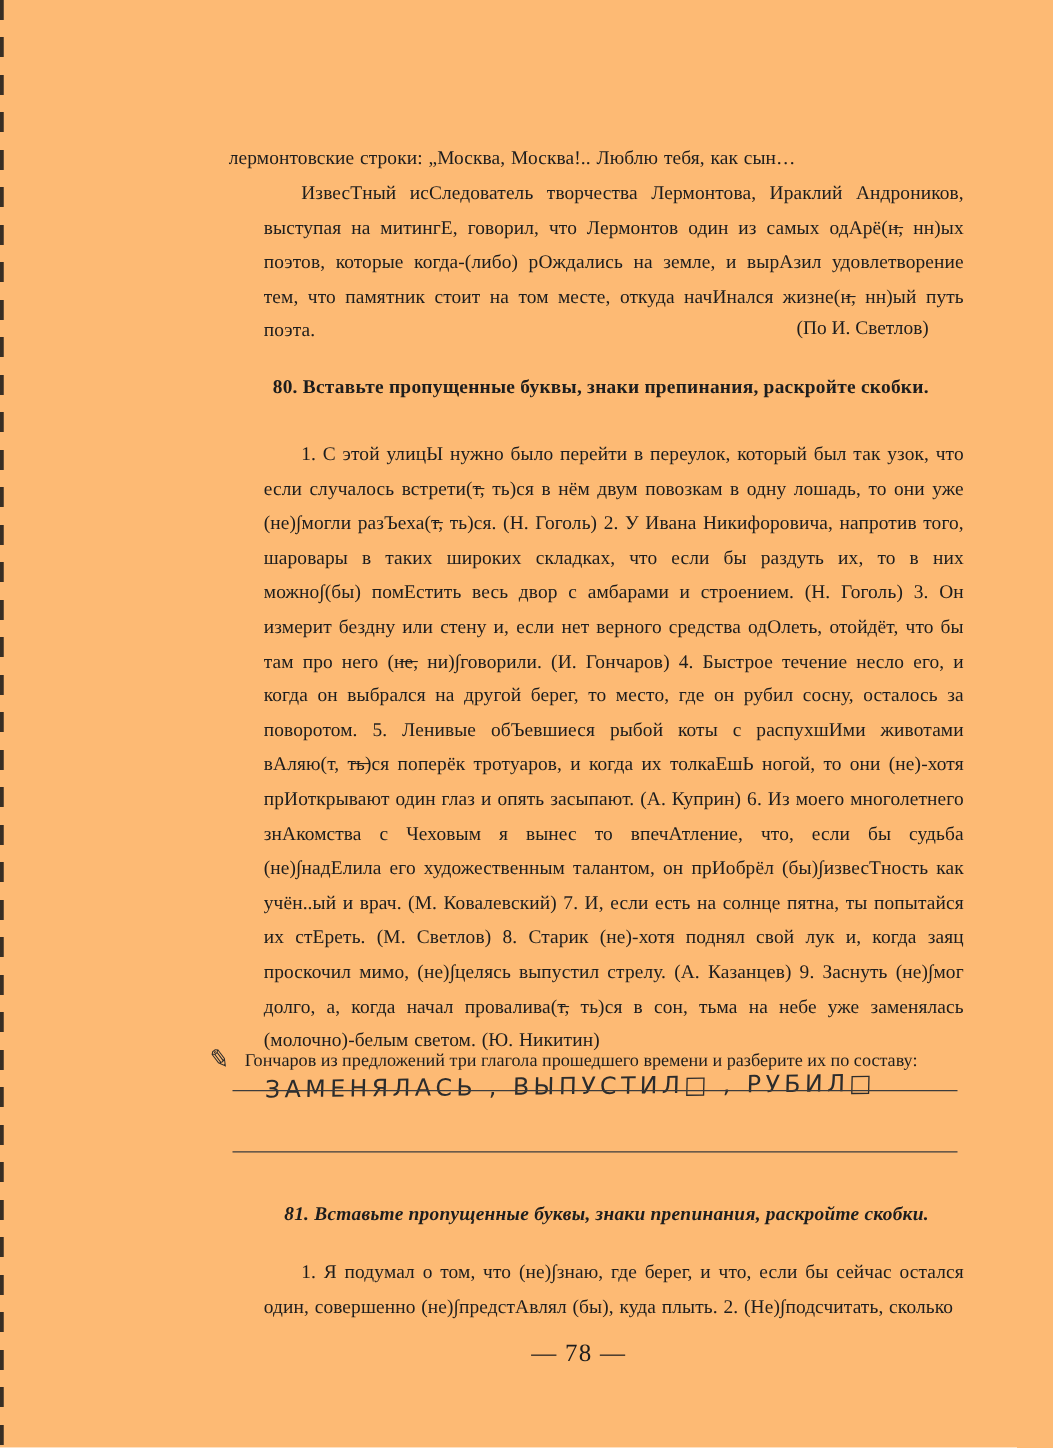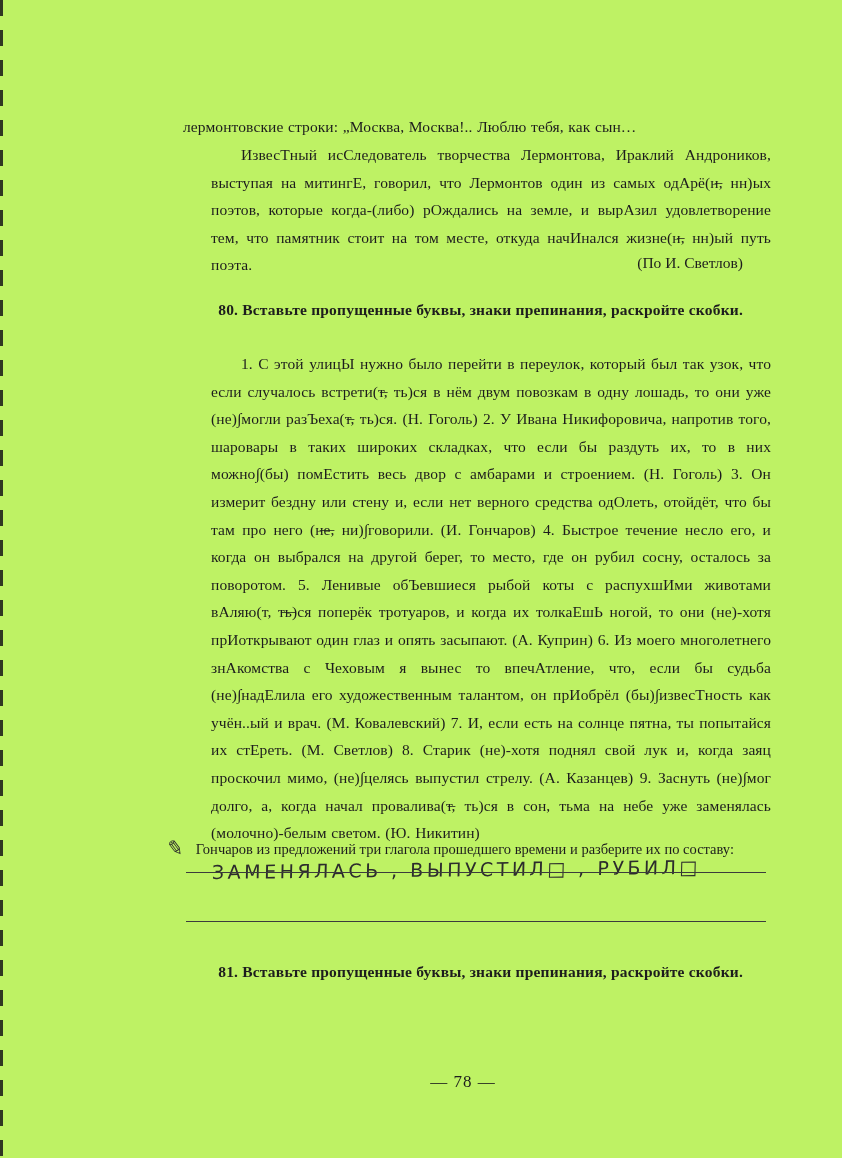--- a/index.html
+++ b/index.html
@@ -4,21 +4,21 @@
 <style>
   html, body {
     margin: 0;
     padding: 0;
     background: #ffffff;
   }
   .page {
     position: relative;
     width: 842px;
     height: 1158px;
-    background: #bef264;
+    background: #fdba74;
     overflow: hidden;
     font-family: "Liberation Serif", serif;
     color: #1d1d1d;
   }
   
   .scan-edge {
     position: absolute;
     left: 0; top: 0;
     width: 3px; height: 100%;
     background: repeating-linear-gradient(
@@ -81,36 +81,36 @@
     position: absolute;
     left: 186px;
     width: 580px;
     border-bottom: 1.5px solid #3c3c3c;
   }
   .page-number {
     position: absolute;
     left: 183px;
     width: 560px;
     text-align: center;
-    font-size: 17px;
+    font-size: 20px;
     letter-spacing: 1px;
     font-family: Liberation Serif, serif;
   }
 
   
   .pos-introline   { top: 113px; }
   .pos-intropara   { top: 141px; }
   .pos-attribution { top: 254px; }
   .pos-h80         { top: 301px; }
   .pos-ex80        { top: 350px; }
   .pos-task        { top: 839px; }
   .pos-hand        { top: 858px; }
   .pos-rule1       { top: 872px; }
   .pos-rule2       { top: 921px; }
-  .pos-h81         { top: 963px; }
+  .pos-h81         { top: 963px; font-style: italic; }
   .pos-ex81        { top: 1004px; }
   .pos-pagenum     { top: 1072px; }
 </style>
 </head>
 <body>
 
 <div class="page">
 
   <div class="scan-edge"></div>
 
@@ -129,16 +129,17 @@
     <span class="task-prompt">Гончаров из предложений три глагола прошедшего времени и разберите их по составу:</span>
   </div>
 
   <div class="handwriting pos-hand">ЗАМЕНЯЛАСЬ , ВЫПУСТИЛ□ , РУБИЛ□</div>
 
   <div class="rule pos-rule1"></div>
   <div class="rule pos-rule2"></div>
 
   <h2 class="col ex-heading pos-h81">81. Вставьте пропущенные буквы, знаки препинания, раскройте скобки.</h2>
 
+  <p class="col bodytext indent pos-ex81">1. Я подумал о том, что (не)∫знаю, где берег, и что, если бы сейчас остался один, совершенно (не)∫предстАвлял (бы), куда плыть. 2. (Не)∫подсчитать, сколько</p>
 
   <div class="page-number pos-pagenum">— 78 —</div>
 
 </div>
 
 </body></html>

